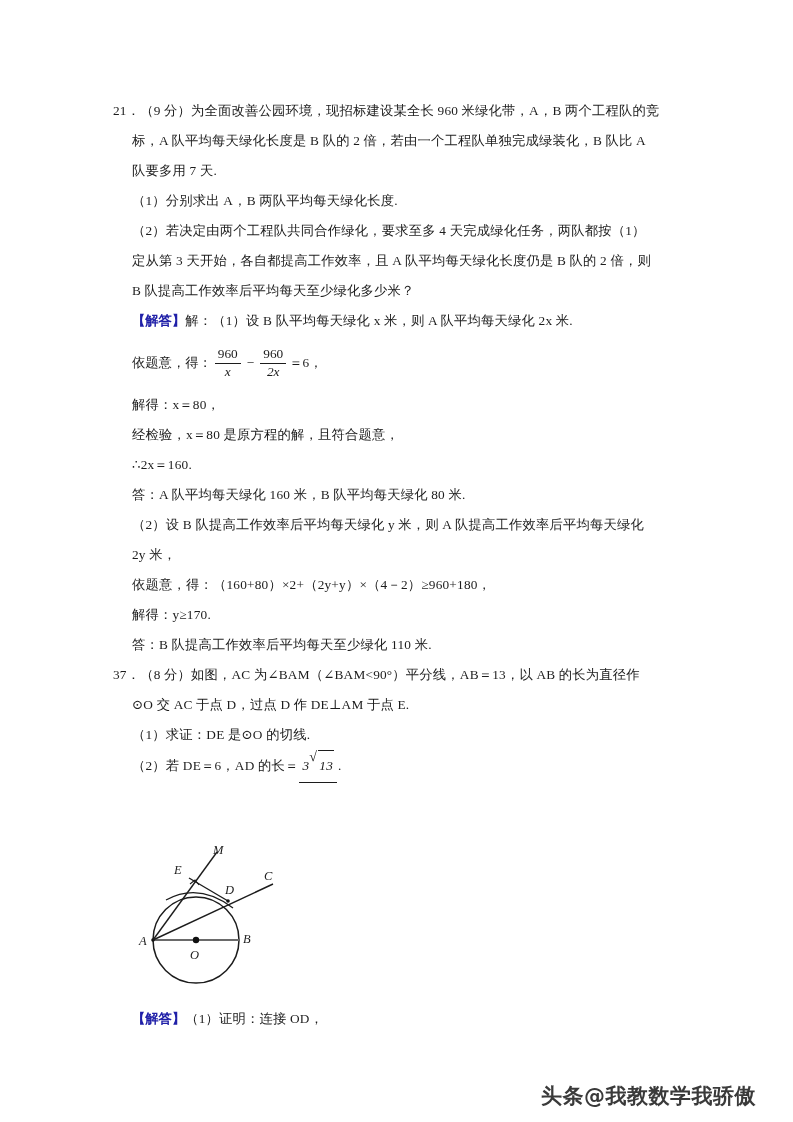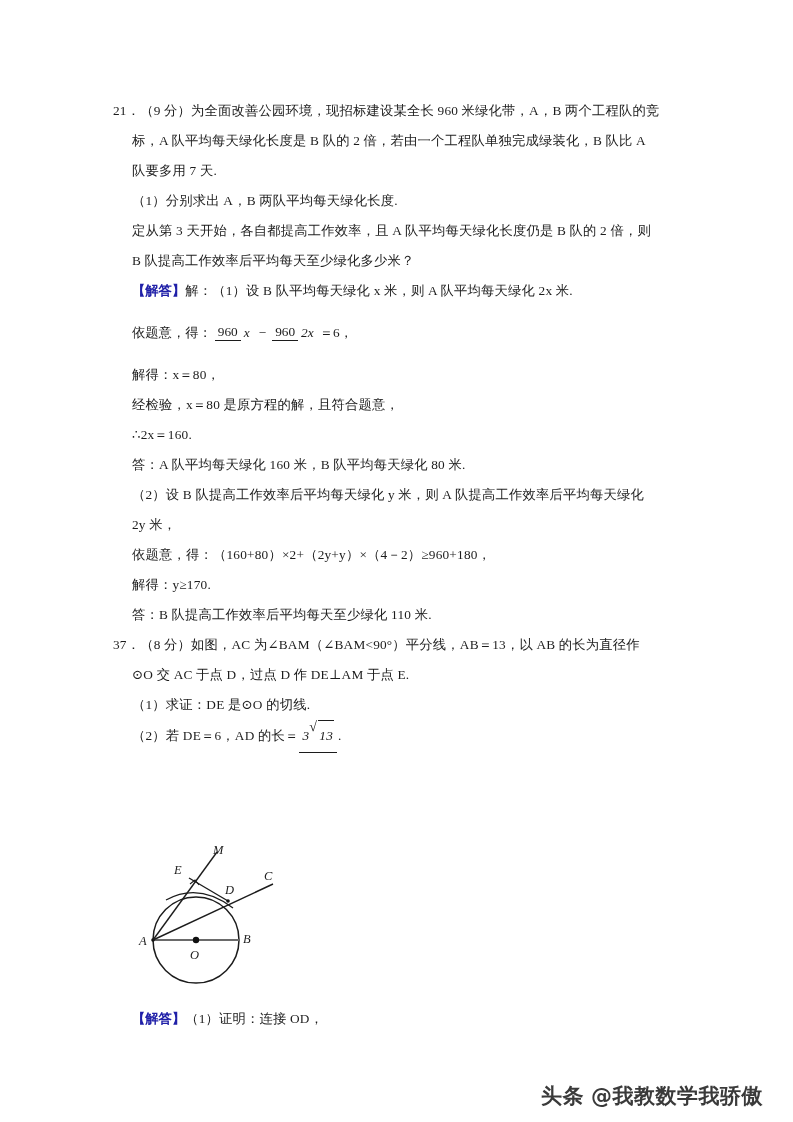--- a/index.html
+++ b/index.html
@@ -66,21 +66,21 @@
     font-size: 13.3px;
     line-height: 30px;
     height: 54px;
     padding-left: 19px;
     display: flex;
     align-items: center;
     white-space: nowrap;
   }
   .frac {
     display: inline-flex;
-    flex-direction: row;
+    flex-direction: column;
     align-items: center;
     vertical-align: middle;
     margin: 0 3px;
     font-size: 13.3px;
     line-height: 1.08;
   }
   .frac .numer {
     padding: 0 3px 1px 3px;
     border-bottom: 1.1px solid #1c1c1c;
   }
@@ -128,21 +128,20 @@
 
   
   .watermark {
     position: absolute;
     left: 541px;
     top: 1076px;
     width: 230px;
     height: 40px;
     display: flex;
     align-items: center;
-    gap: 7px;
     color: #2a2a2a;
     font-family: "DejaVu Sans", "Liberation Sans", sans-serif;
     font-weight: 700;
     font-size: 21px;
     letter-spacing: 0.5px;
     opacity: 0.92;
   }
   .watermark .wm-brand { font-size: 21px; }
   .watermark .wm-handle { font-size: 21px; }
 </style>
@@ -154,20 +153,21 @@
   <div class="content">
 
     <div class="line qhead">
       <span class="num">21</span><span class="num">．</span><span>（9 分）</span><span>为全面改善公园环境，现招标建设某全长 960 米绿化带，A，B 两个工程队的竞</span>
     </div>
     <div class="line indent1">标，A 队平均每天绿化长度是 B 队的 2 倍，若由一个工程队单独完成绿装化，B 队比 A</div>
     <div class="line indent1">队要多用 7 天.</div>
 
     <div class="line indent2">（1）分别求出 A，B 两队平均每天绿化长度.</div>
 
+    <div class="line indent2">（2）若决定由两个工程队共同合作绿化，要求至多 4 天完成绿化任务，两队都按（1）</div>
     <div class="line indent1">定从第 3 天开始，各自都提高工作效率，且 A 队平均每天绿化长度仍是 B 队的 2 倍，则</div>
     <div class="line indent1">B 队提高工作效率后平均每天至少绿化多少米？</div>
 
     <div class="line indent1">
       <span class="jieda">【解答】</span><span>解：（1）设 B 队平均每天绿化 x 米，则 A 队平均每天绿化 2x 米.</span>
     </div>
 
     <div class="eqline">
       <span>依题意，得：</span>
       <span class="frac">

